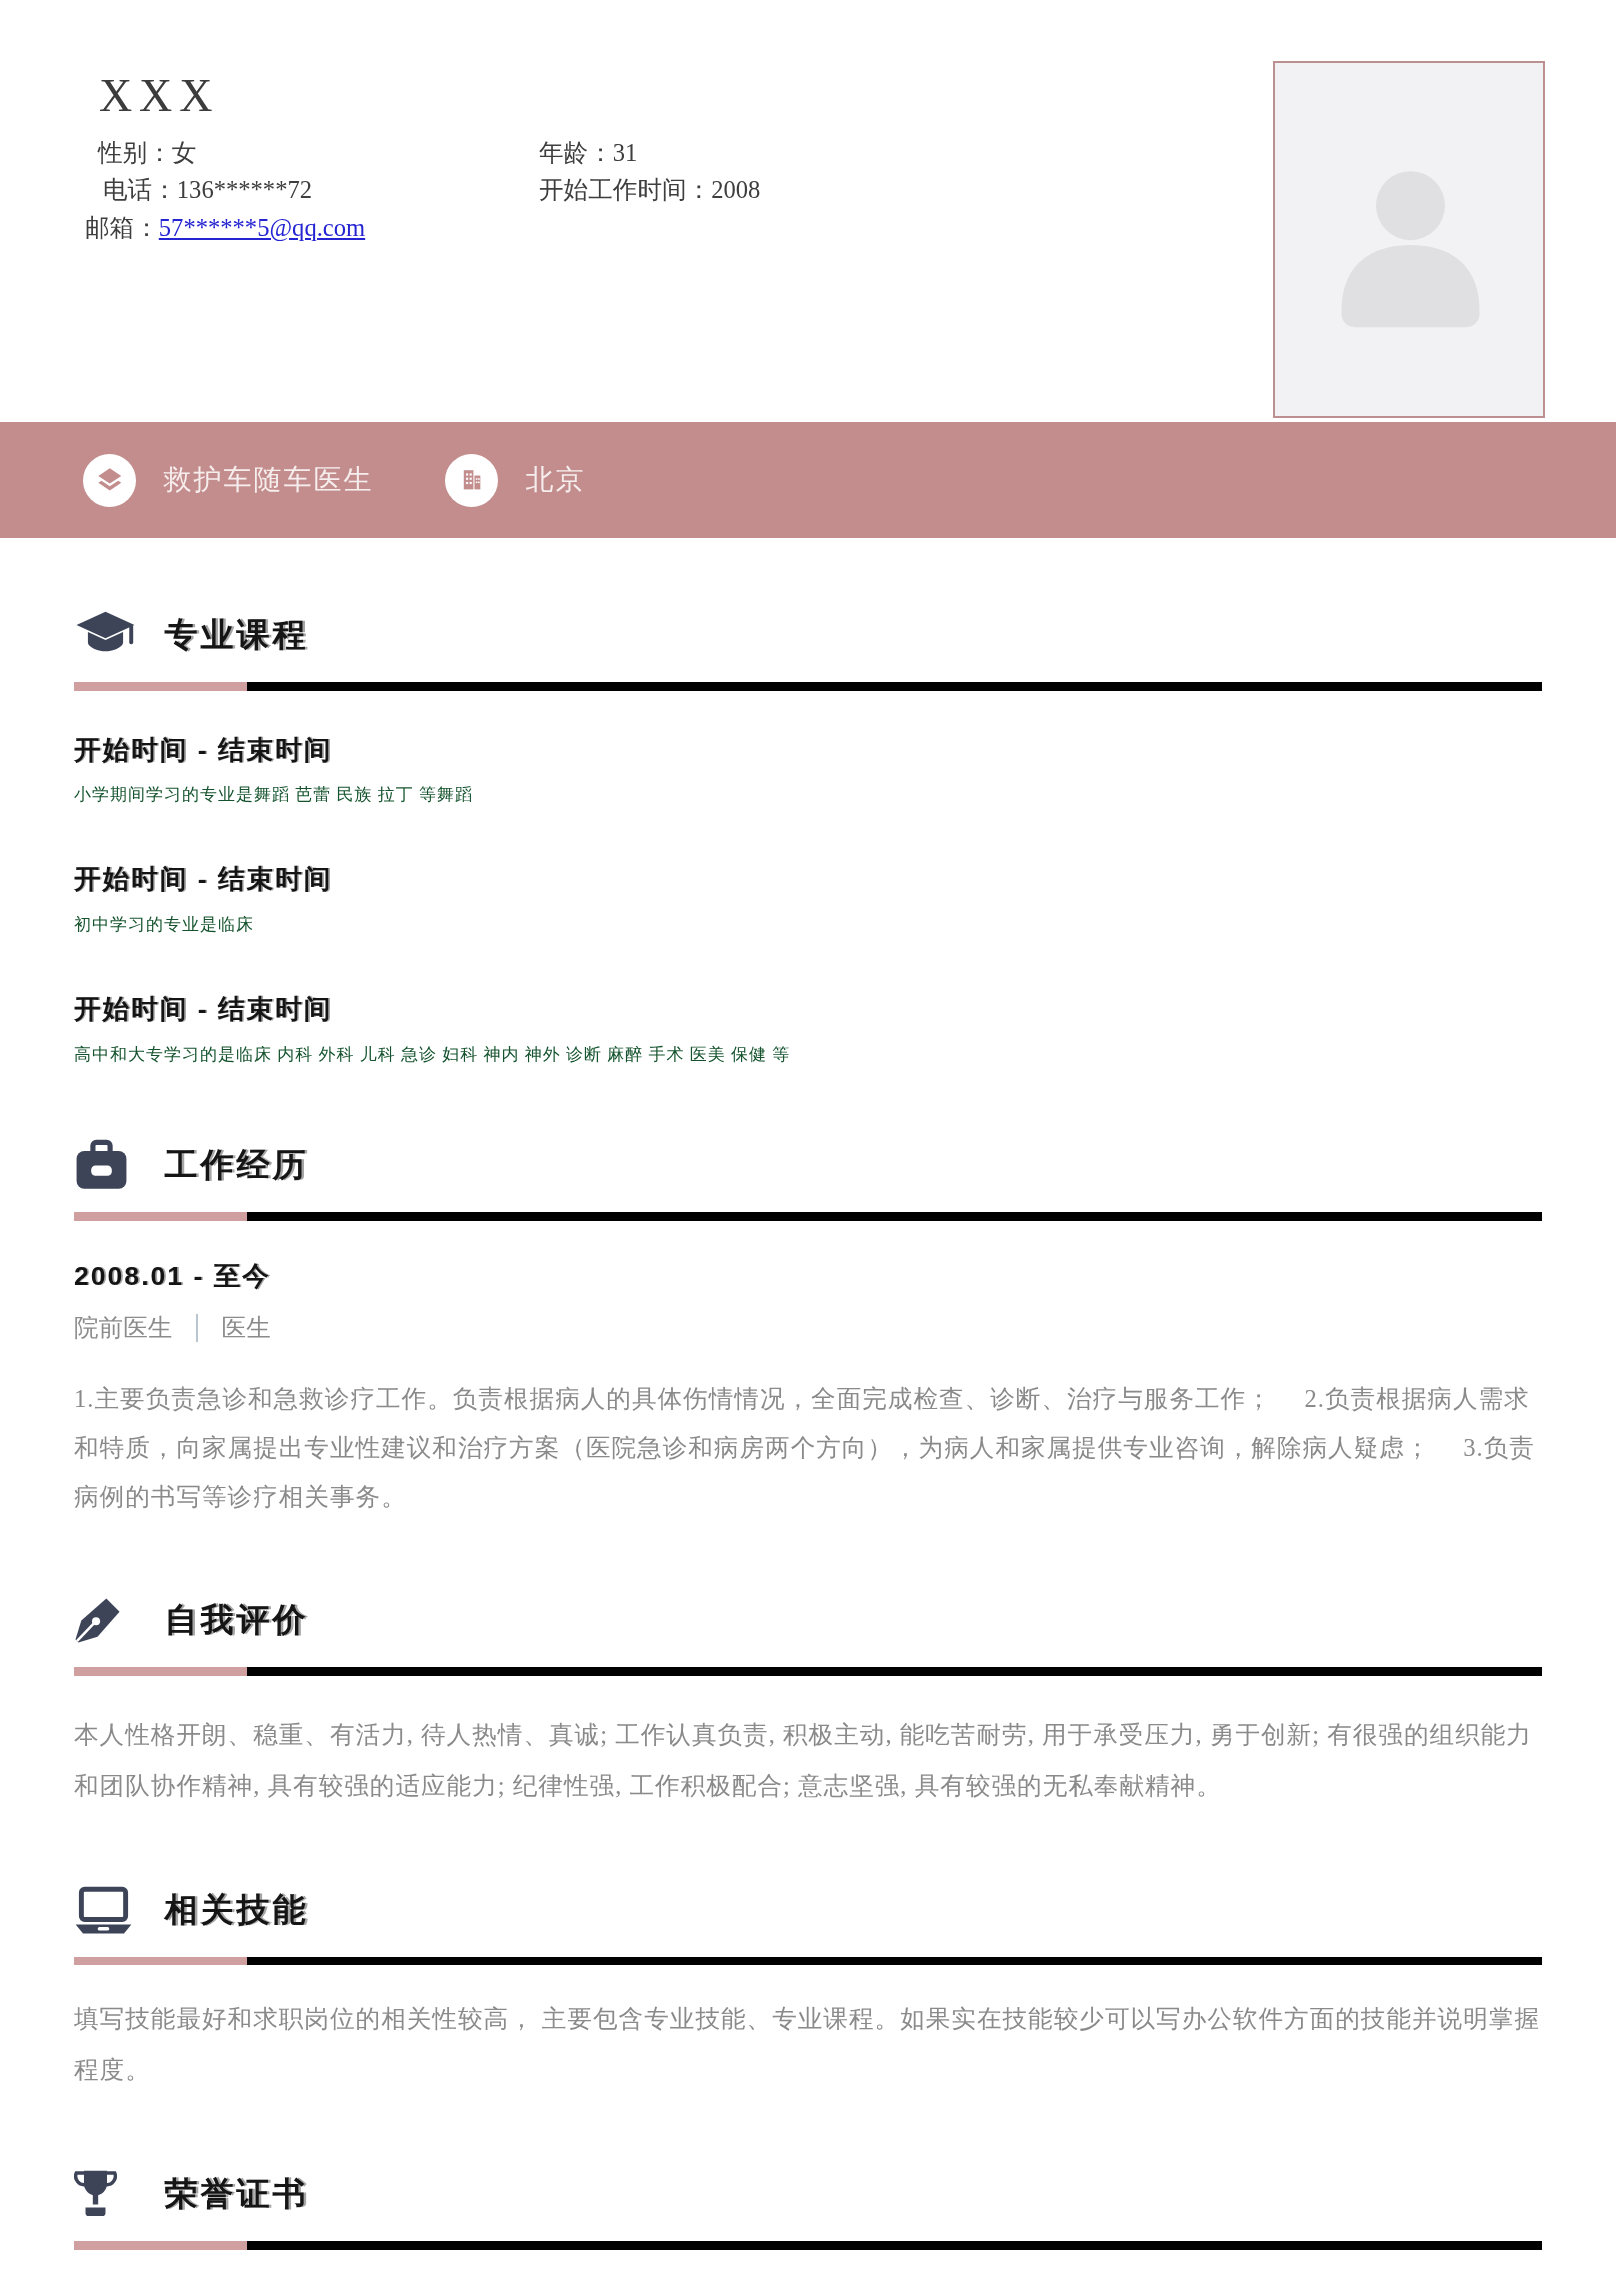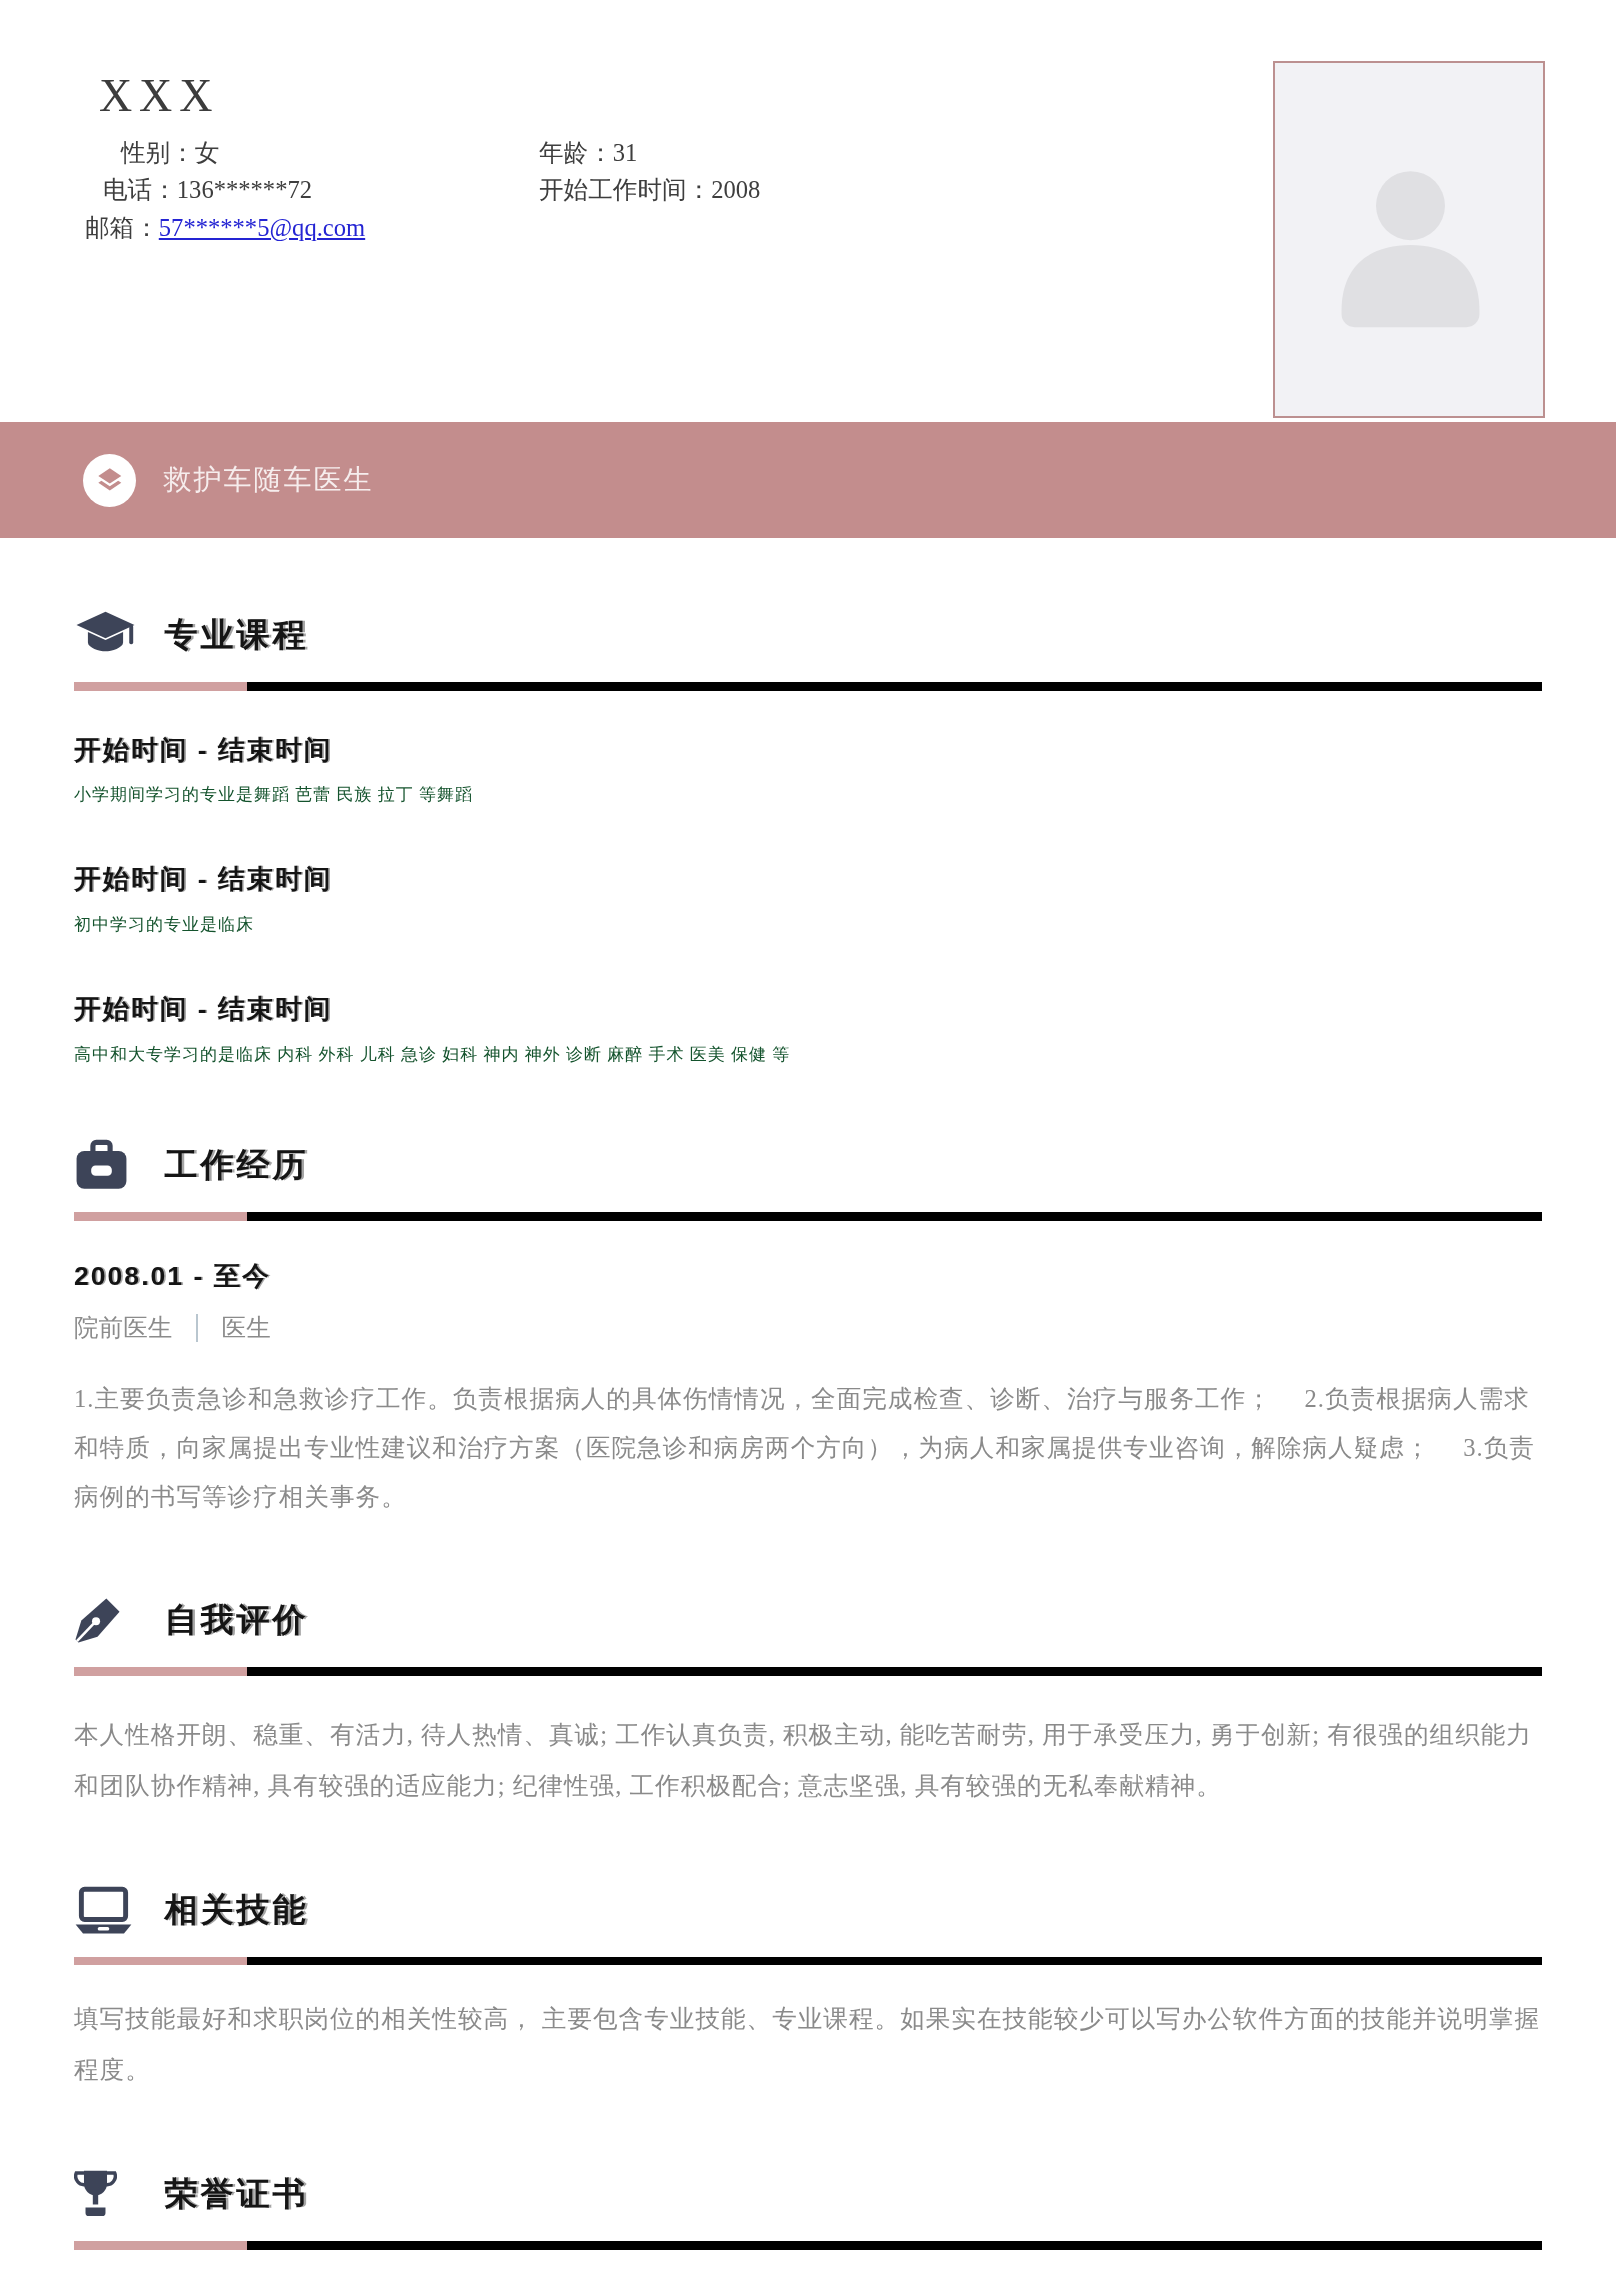--- a/index.html
+++ b/index.html
@@ -15,21 +15,21 @@
 
   
   .name {
     position:absolute; left:99px; top:69px;
     font-size:46px; font-weight:400; letter-spacing:6.9px;
     color:#3c3c3c; font-family:"Liberation Serif", serif;
   }
   .info-item { position:absolute; font-size:24.6px; color:#3e3e3e; white-space:nowrap; }
   .info-item .lbl { color:#3e3e3e; }
   .info-item .val { color:#3e3e3e; }
-  .pos-sex   { left:121px; top:136px; }
+  .pos-sex   { left:98px; top:136px; }
   .pos-age   { left:539px; top:136px; }
   .pos-phone { left:103px; top:173px;text-align:right; }
   .pos-start { left:539px; top:173px; }
   .pos-email { left:85px; top:211px; }
   .email-link { color:#2424d3; text-decoration:underline; cursor:pointer; }
 
   .photo {
     position:absolute; left:1273px; top:61px;
     width:272px; height:357px;
     background:#f2f2f5;
@@ -131,20 +131,39 @@
   <div class="banner">
     <div class="banner-item item-job">
       <span class="banner-circle">
         <svg width="27.6" height="27.6" viewBox="0 0 24 24">
           <path class="rose" d="M12 2 2 8.6 12 15.2 22 8.6Z"></path>
           <path class="rose" d="M12 17.6 4.7 12.8 2 14.6 12 21.4 22 14.6 19.3 12.8Z"></path>
         </svg>
       </span>
       <span class="banner-label">救护车随车医生</span>
     </div>
+    <div class="banner-item item-city">
+      <span class="banner-circle">
+        <svg width="25.6" height="25.6" viewBox="0 0 24 24">
+          <rect class="rose" x="4.5" y="3" width="9" height="18"></rect>
+          <rect class="rose" x="14.5" y="8" width="5.5" height="13"></rect>
+          <rect x="6.6" y="6" width="2" height="2" fill="#fff"></rect>
+            <rect x="10" y="6" width="2" height="2" fill="#fff"></rect>
+          <rect x="6.6" y="10" width="2" height="2" fill="#fff"></rect>
+            <rect x="10" y="10" width="2" height="2" fill="#fff"></rect>
+          <rect x="6.6" y="14" width="2" height="2" fill="#fff"></rect>
+            <rect x="10" y="14" width="2" height="2" fill="#fff"></rect>
+          <rect x="15.8" y="10.5" width="1.5" height="1.5" fill="#fff"></rect>
+            <rect x="17.9" y="10.5" width="1.5" height="1.5" fill="#fff"></rect>
+          <rect x="15.8" y="13.6" width="1.5" height="1.5" fill="#fff"></rect>
+            <rect x="17.9" y="13.6" width="1.5" height="1.5" fill="#fff"></rect>
+        </svg>
+      </span>
+      <span class="banner-label">北京</span>
+    </div>
   </div>
 
   <div class="main">
 
     <section>
       <div class="sec-head">
         <span class="sec-icon">
           <svg width="63" height="51" viewBox="0 0 70 58">
             <polygon class="navy" points="35,2 68,17 35,32 2,17"></polygon>
             <path class="navy" d="M15 25 v12 c0 6 13 10 20 10 s20-4 20-10 V25 L35 34 Z"></path>

